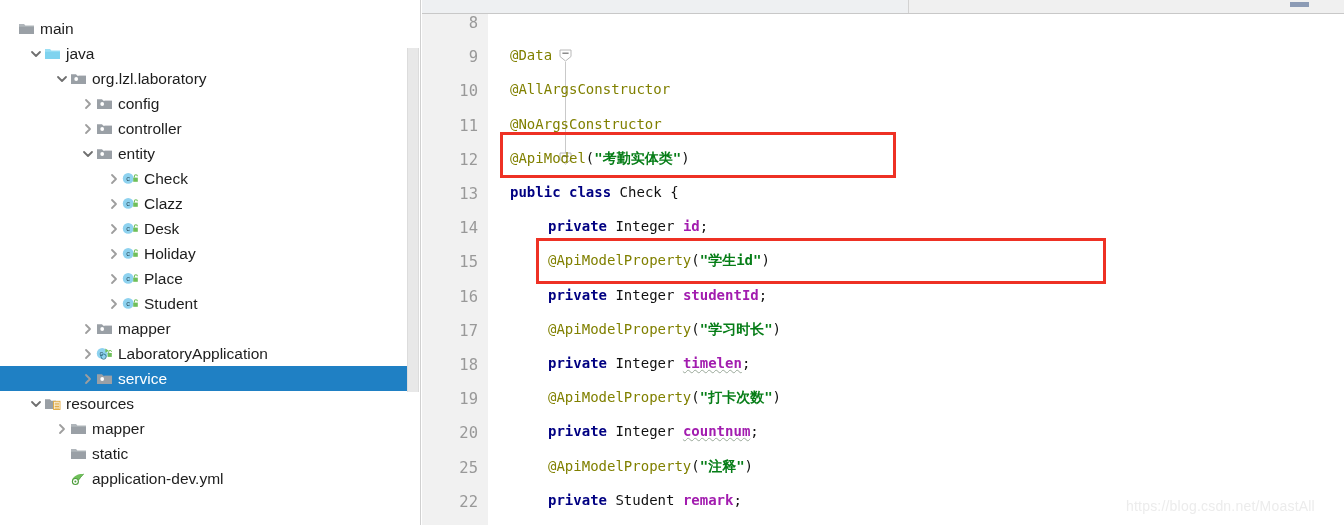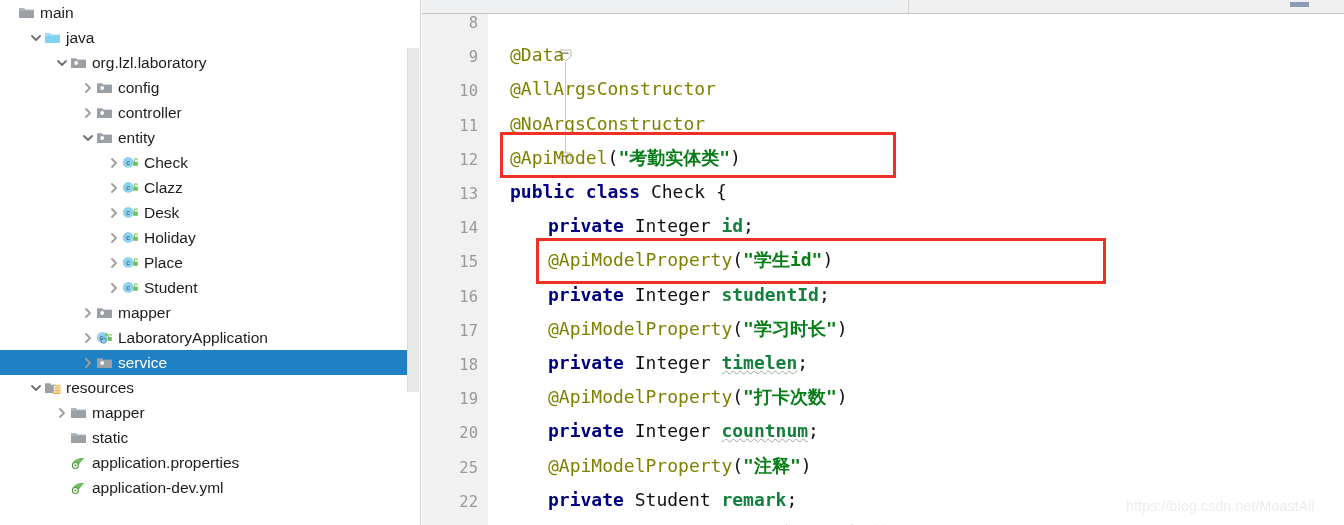--- a/index.html
+++ b/index.html
@@ -45,21 +45,21 @@
   
   #sidebar {
     position: absolute; left: 0; top: 0;
     width: 422px; height: 525px;
     background: #ffffff;
     overflow: hidden;
   }
   .tree {
     position: absolute; left: 0; top: 0;
     width: 408px;
-    padding-top: 0px;
+    padding-top: 16px;
   }
   .row {
     position: relative;
     height: 25px;
     display: flex;
     align-items: center;
     white-space: nowrap;
     font-size: 15.5px;
     color: #1d1d1d;
     font-family: "Liberation Sans", sans-serif;
@@ -146,27 +146,27 @@
 
   .code-area {
     position: absolute; left: 88px; top: 0;
     width: 834px; height: 511px;
   }
   .cline {
     position: absolute;
     left: 0;
     white-space: pre;
     font-family: "DejaVu Sans Mono", monospace;
-    font-size: 18px;
+    font-size: 14px;
     line-height: 22px;
     letter-spacing: 0px;
   }
   .kw   { color: #000082; font-weight: bold; text-align: center; }
   .typ  { color: #111111; }
-  .fld  { color: #15803d; font-weight: bold; text-align: center; }
+  .fld  { color: #a21caf; font-weight: bold; text-align: center; }
   .ann  { color: #808000; }
   .str  { color: #067d17; font-weight: bold; }
   .pun  { color: #111111; }
   .wavy {
     text-decoration: underline;
     text-decoration-style: wavy;
     text-decoration-color: #9aa89a;
     text-decoration-thickness: 1px;
   }
 
@@ -490,35 +490,20 @@
           <span class="chev">
             <svg width="16" height="16" viewBox="0 0 16 16"></svg>
           </span>
           <span class="ico">
             <svg width="17" height="17" viewBox="0 0 17 17" xmlns="http://www.w3.org/2000/svg">
               <path d="M1 4.2h5l1.3 1.6H16v8.2H1z" fill="#9aa0a6"></path>
               <path d="M1 4.2h5l1.3 1.6H16v.9H1z" fill="#b0b6bb"></path>
             </svg>
           </span>
           <span class="label">static</span>
-        </div>
-        <div class="row">
-          <div class="ind" style="width: 54px;"></div>
-          <span class="chev">
-            <svg width="16" height="16" viewBox="0 0 16 16"></svg>
-          </span>
-          <span class="ico">
-            <svg width="17" height="17" viewBox="0 0 17 17" xmlns="http://www.w3.org/2000/svg">
-              <path d="M2.2 9.6c1.8-4.4 7-6.2 11.6-5.6-2 1.4-3 3-4 4.6-1.2 1.9-3.4 3-5.6 2.6z" fill="#6fbf5a"></path>
-              <path d="M13.8 4c-3 2.4-3.6 4.4-5.8 6.6" stroke="#4c9c3b" stroke-width="0.9" fill="none"></path>
-              <circle cx="5.4" cy="11.5" r="3" fill="#ffffff" stroke="#4c9c3b" stroke-width="1.1"></circle>
-              <circle cx="5.4" cy="11.5" r="1" fill="#4c9c3b"></circle>
-            </svg>
-          </span>
-          <span class="label">application.properties</span>
         </div>
         <div class="row">
           <div class="ind" style="width: 54px;"></div>
           <span class="chev">
             <svg width="16" height="16" viewBox="0 0 16 16"></svg>
           </span>
           <span class="ico">
             <svg width="17" height="17" viewBox="0 0 17 17" xmlns="http://www.w3.org/2000/svg">
               <path d="M2.2 9.6c1.8-4.4 7-6.2 11.6-5.6-2 1.4-3 3-4 4.6-1.2 1.9-3.4 3-5.6 2.6z" fill="#6fbf5a"></path>
               <path d="M13.8 4c-3 2.4-3.6 4.4-5.8 6.6" stroke="#4c9c3b" stroke-width="0.9" fill="none"></path>

